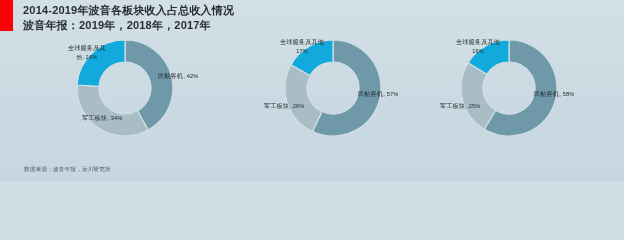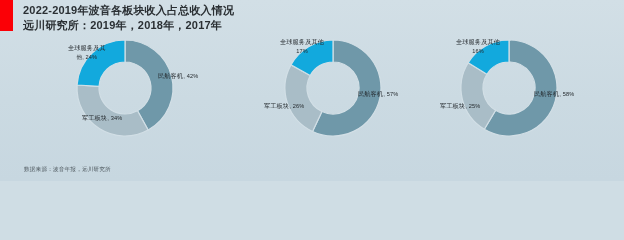--- a/index.html
+++ b/index.html
@@ -92,22 +92,22 @@
   }
 </style>
 </head>
 <body>
 
 <div id="root">
 
   <div class="accent-bar"></div>
 
   <div class="title-block">
-    <div class="title-line">2022-2019年波音各板块收入占总收入情况</div>
-    <div class="title-line second">远川研究所：2019年，2018年，2017年</div>
+    <div class="title-line">2014-2019年波音各板块收入占总收入情况</div>
+    <div class="title-line second">波音年报：2019年，2018年，2017年</div>
   </div>
 
   <div class="charts">
     <div class="chart" id="chart-0" style="left: 50px;">
         <svg width="200" height="125">
           <path d="M 75 12 A 48 48 0 0 1 98.12417635688234 102.06272064210545 L 87.52559552664461 82.78397368114045 A 26 26 0 0 0 75 34 Z" fill="#6f98a9" stroke="#d2dfe6" stroke-width="1.2"></path>
           <path d="M 98.12417635688234 102.06272064210545 A 48 48 0 0 1 27.09471703544297 56.98605506259296 L 49.05130506086494 58.36744649223785 A 26 26 0 0 0 87.52559552664461 82.78397368114045 Z" fill="#a9bdc7" stroke="#d2dfe6" stroke-width="1.2"></path>
           <path d="M 27.09471703544297 56.98605506259296 A 48 48 0 0 1 74.99999999999999 12 L 75 34 A 26 26 0 0 0 49.05130506086494 58.36744649223785 Z" fill="#12a9dd" stroke="#d2dfe6" stroke-width="1.2"></path>
         </svg>
         <div class="seg-label" style="left: 108px; top: 44px;">民航客机, <span class="pct">42%</span></div>

